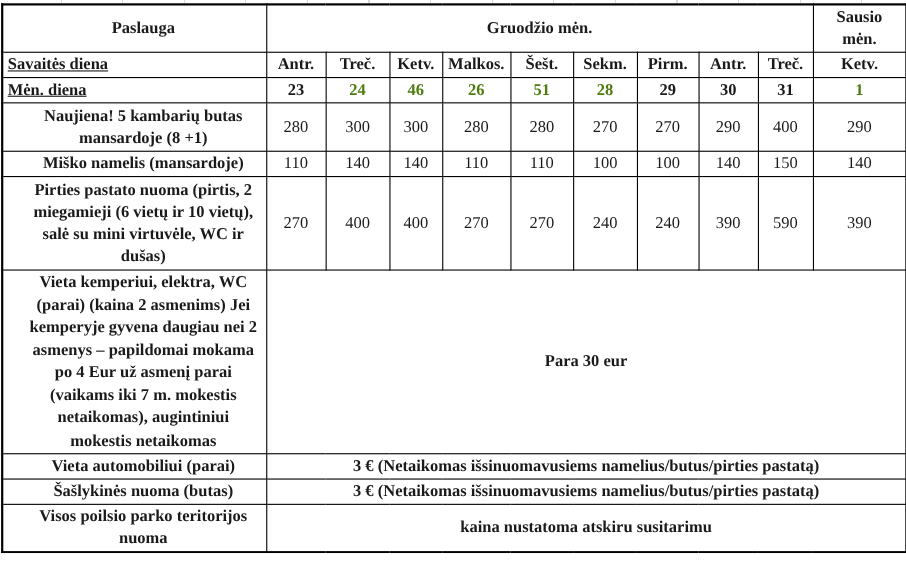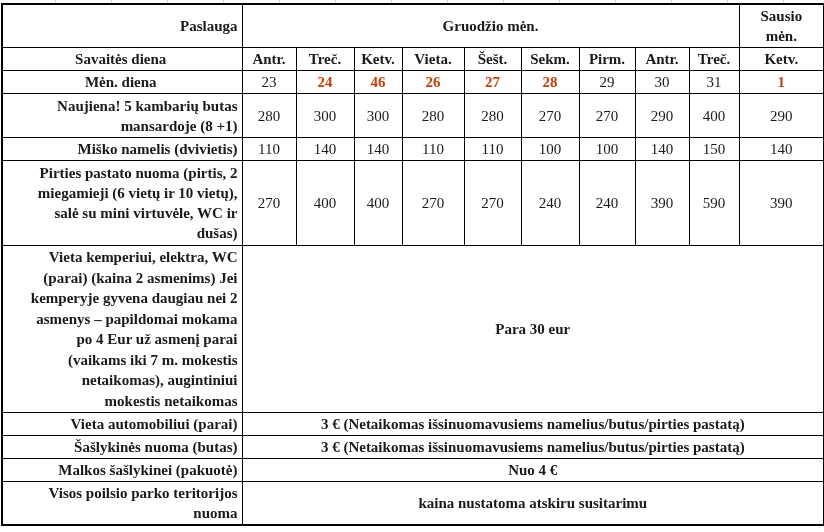--- a/index.html
+++ b/index.html
@@ -23,26 +23,26 @@
   }
   th, td {
     border: 1.5px solid #000;
     padding: 1px 4px;
     font-size: 15px;
     line-height: 20px;
     overflow: hidden;
     vertical-align: middle;
   }
   th { font-weight: bold; }
-  th.lbl { text-align: right; padding-left: 20px; padding-right: 4px; }
-  th.rgt { text-align: center; padding-right: 7px; }
+  th.lbl { text-align: center; padding-left: 20px; padding-right: 4px; }
+  th.rgt { text-align: left; padding-right: 7px; text-decoration: underline; }
   th.ctr { text-align: center; }
   td { text-align: center; font-weight: normal; }
-  td.date-red   { font-weight: bold; color: #c2410c; }
-  td.date-black { font-weight: normal; color: #1a1a1a; }
+  td.date-red   { font-weight: bold; color: #4d7c0f; }
+  td.date-black { font-weight: bold; color: #1a1a1a; }
   td.merged { font-weight: bold; }
   tr.kemper th.lbl { line-height: 20.5px; }
 </style>
 </head>
 <body>
 
 <div class="sheet">
   <div class="grid-strip top"></div>
 
   <table class="price-table">
@@ -65,36 +65,36 @@
       <th class="lbl">Paslauga</th>
       <th class="ctr" colspan="9">Gruodžio mėn.</th>
       <th class="ctr">Sausio mėn.</th>
     </tr>
 
     <tr style="height:22px">
       <th class="rgt">Savaitės diena</th>
       <th class="ctr">Antr.</th>
       <th class="ctr">Treč.</th>
       <th class="ctr">Ketv.</th>
-      <th class="ctr">Vieta.</th>
+      <th class="ctr">Malkos.</th>
       <th class="ctr">Šešt.</th>
       <th class="ctr">Sekm.</th>
       <th class="ctr">Pirm.</th>
       <th class="ctr">Antr.</th>
       <th class="ctr">Treč.</th>
       <th class="ctr">Ketv.</th>
     </tr>
 
     <tr style="height:22px">
       <th class="rgt">Mėn. diena</th>
       <td class="date-black">23</td>
       <td class="date-red">24</td>
       <td class="date-red">46</td>
       <td class="date-red">26</td>
-      <td class="date-red">27</td>
+      <td class="date-red">51</td>
       <td class="date-red">28</td>
       <td class="date-black">29</td>
       <td class="date-black">30</td>
       <td class="date-black">31</td>
       <td class="date-red">1</td>
     </tr>
 
     <tr style="height:44px">
       <th class="lbl">Naujiena! 5 kambarių butas mansardoje (8 +1)</th>
       <td>280</td>
@@ -103,21 +103,21 @@
       <td>280</td>
       <td>280</td>
       <td>270</td>
       <td>270</td>
       <td>290</td>
       <td>400</td>
       <td>290</td>
     </tr>
 
     <tr style="height:22px">
-      <th class="lbl">Miško namelis (dvivietis)</th>
+      <th class="lbl">Miško namelis (mansardoje)</th>
       <td>110</td>
       <td>140</td>
       <td>140</td>
       <td>110</td>
       <td>110</td>
       <td>100</td>
       <td>100</td>
       <td>140</td>
       <td>150</td>
       <td>140</td>
@@ -147,24 +147,20 @@
     <tr style="height:22px">
       <th class="lbl">Vieta automobiliui (parai)</th>
       <td class="merged" colspan="10">3 € (Netaikomas išsinuomavusiems namelius/butus/pirties pastatą)</td>
     </tr>
 
     <tr style="height:22px">
       <th class="lbl">Šašlykinės nuoma (butas)</th>
       <td class="merged" colspan="10">3 € (Netaikomas išsinuomavusiems namelius/butus/pirties pastatą)</td>
     </tr>
 
-    <tr style="height:21px">
-      <th class="lbl">Malkos šašlykinei (pakuotė)</th>
-      <td class="merged" colspan="10">Nuo 4 €</td>
-    </tr>
 
     <tr style="height:36px">
       <th class="lbl">Visos poilsio parko teritorijos nuoma</th>
       <td class="merged" colspan="10">kaina nustatoma atskiru susitarimu</td>
     </tr>
   </tbody>
     </table>
 
 </div>
 

